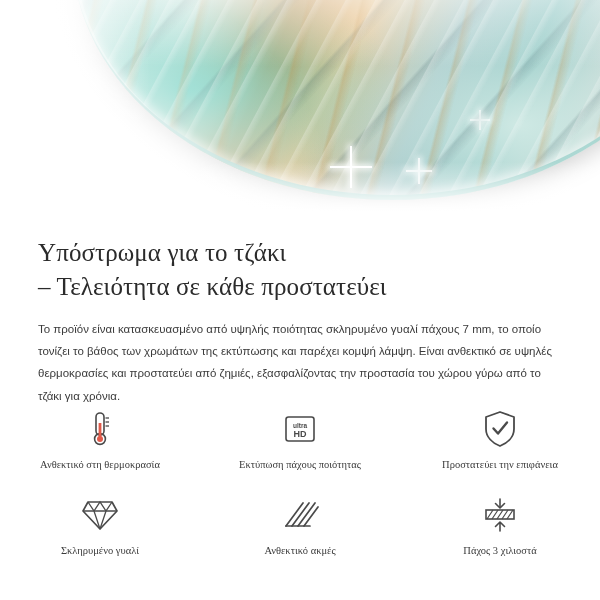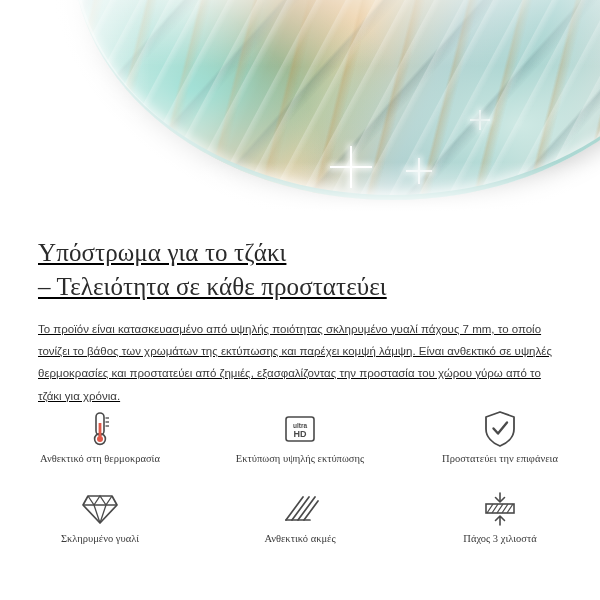--- a/index.html
+++ b/index.html
@@ -131,21 +131,20 @@
     background: linear-gradient(0deg, #ffffff 18%, rgba(255,255,255,0) 100%);
     z-index: 5;
   }
 
   
   .content {
     position: absolute;
     left: 0;
     top: 222px;
     width: 600px;
-    text-decoration: underline;
   }
   .headline {
     margin: 0;
     padding: 14px 38px 0 38px;
     font-family: "Liberation Serif", serif;
     font-size: 25px;
     line-height: 1.35;
     font-weight: 400;
     color: #2b2b2b;
     letter-spacing: 0.1px;
@@ -177,20 +176,21 @@
     align-items: center;
     justify-content: flex-start;
     padding: 6px 6px 0 6px;
   }
   .feature .ficon {
     height: 46px;
     display: flex;
     align-items: center;
   }
   .feature .flabel {
+    margin-top: 6px;
     font-family: "Liberation Serif", serif;
     font-size: 10.5px;
     color: #3a3a3a;
     text-align: center;
     line-height: 1.3;
   }
   svg { display: block; }
 </style>
 </head>
 <body>
@@ -237,21 +237,21 @@
     </div>
 
     <div class="feature">
       <div class="ficon">
         <svg width="40" height="40" viewBox="0 0 40 40">
           <rect x="6" y="8" width="28" height="24" rx="2.5" fill="none" stroke="#4a4a4a" stroke-width="1.6"></rect>
           <text x="20" y="19" font-family="Liberation Sans, sans-serif" font-size="6.5" font-weight="bold" fill="#4a4a4a" text-anchor="middle">ultra</text>
           <text x="20" y="28" font-family="Liberation Sans, sans-serif" font-size="9" font-weight="bold" fill="#4a4a4a" text-anchor="middle">HD</text>
         </svg>
       </div>
-      <div class="flabel">Εκτύπωση υψηλής εκτύπωσης</div>
+      <div class="flabel">Εκτύπωση πάχους ποιότητας</div>
     </div>
 
     <div class="feature">
       <div class="ficon">
         <svg width="38" height="42" viewBox="0 0 38 42">
           <path d="M19 4 L33 9 V21 C33 29 26.5 35 19 38 C11.5 35 5 29 5 21 V9 Z" fill="none" stroke="#4a4a4a" stroke-width="1.8" stroke-linejoin="round"></path>
           <path d="M12.5 20.5 L17 25.5 L26 14.5" fill="none" stroke="#4a4a4a" stroke-width="2.4" stroke-linecap="round" stroke-linejoin="round"></path>
         </svg>
       </div>
       <div class="flabel">Προστατεύει την επιφάνεια</div>

